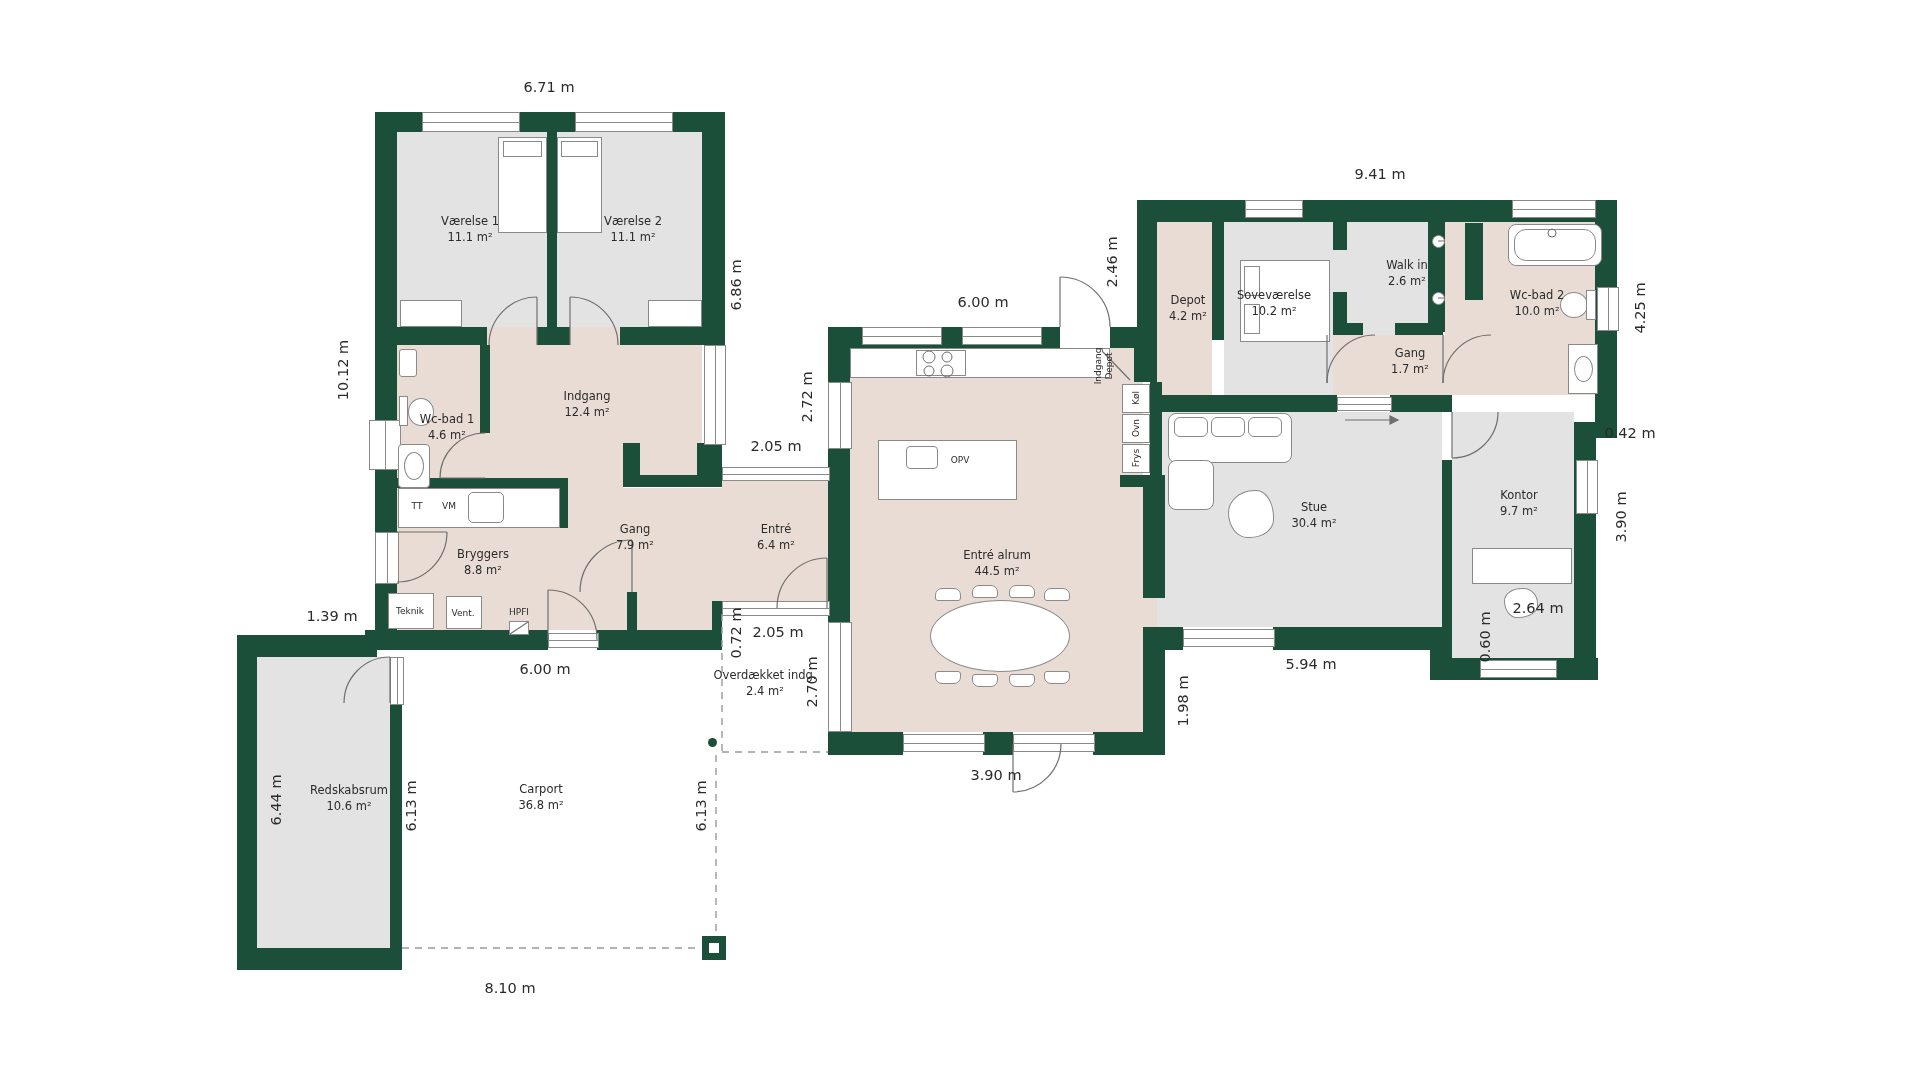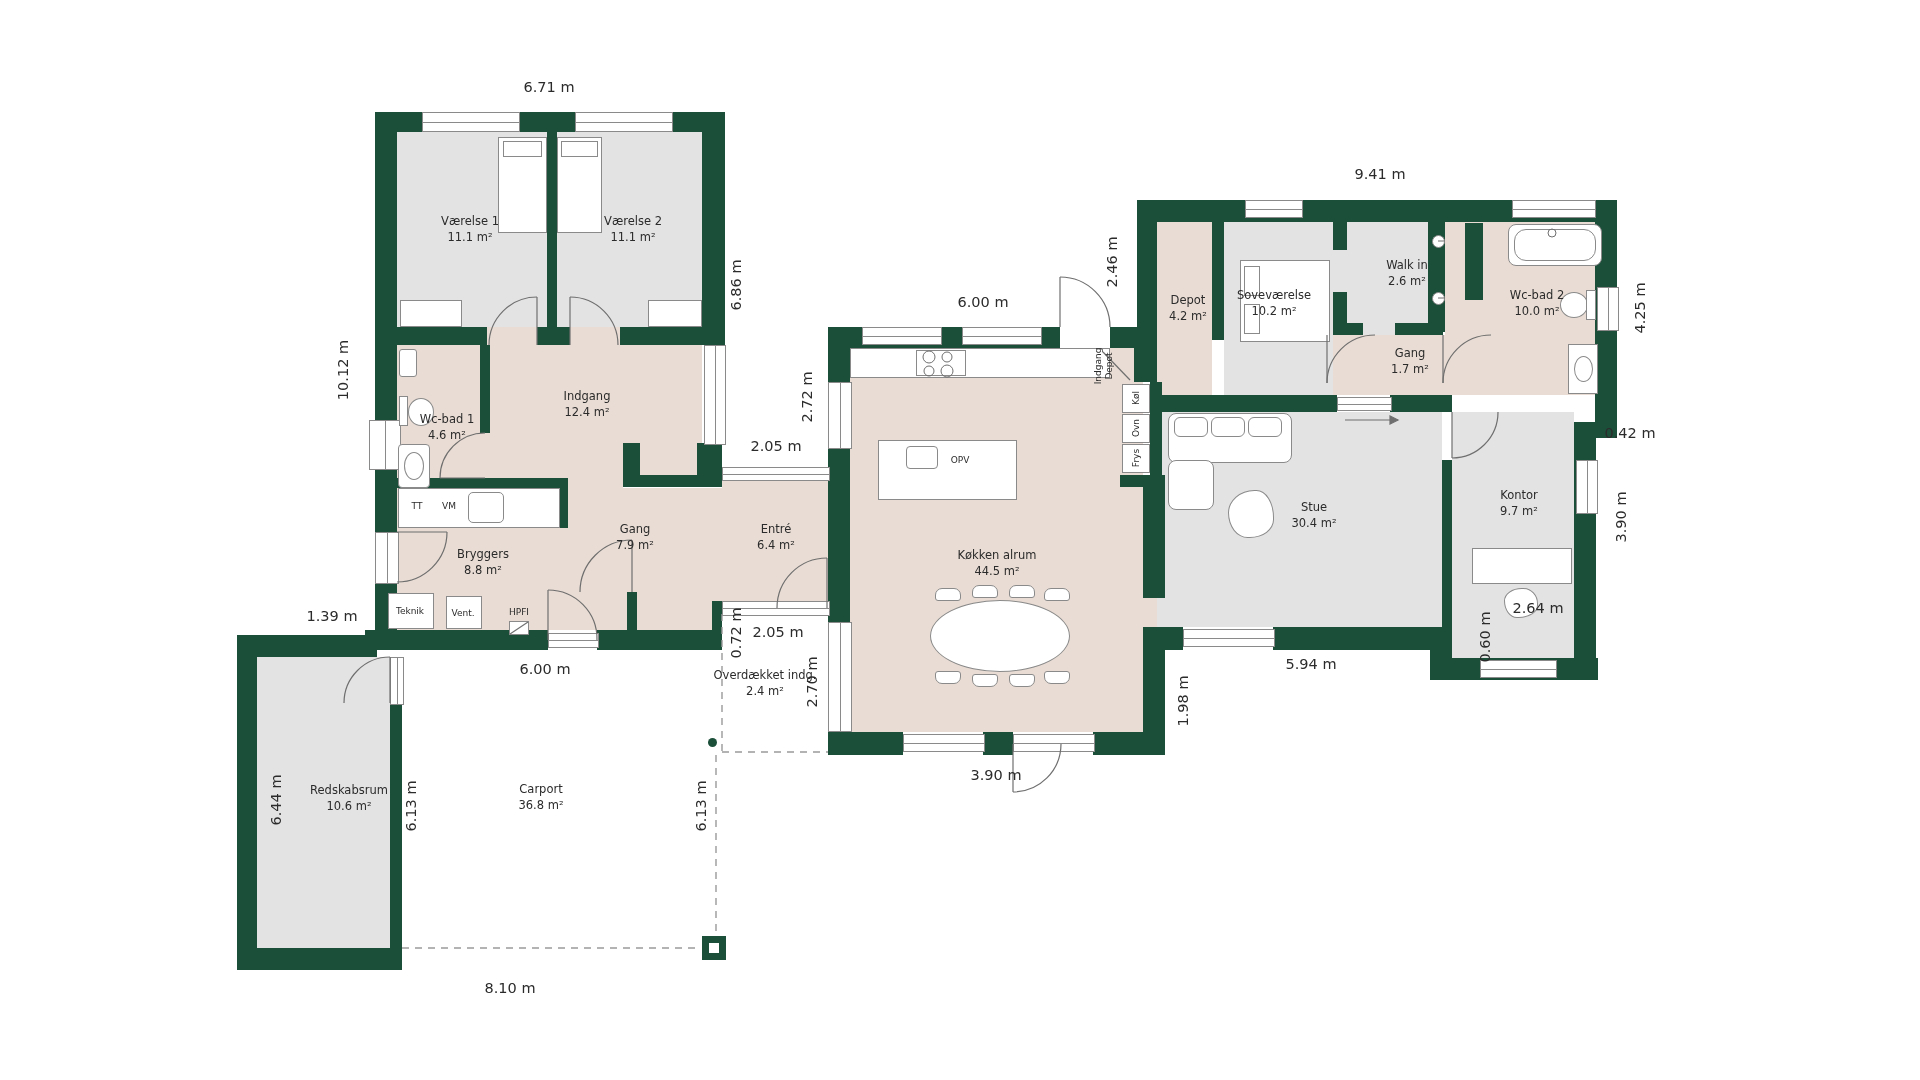--- a/index.html
+++ b/index.html
@@ -282,21 +282,21 @@
     </div>
   <div class="rlabel" style="left:635px;top:538px">
       <div>Gang</div>
       <div>7.9 m²</div>
     </div>
   <div class="rlabel" style="left:776px;top:538px">
       <div>Entré</div>
       <div>6.4 m²</div>
     </div>
   <div class="rlabel" style="left:997px;top:564px">
-      <div>Køkken alrum</div>
+      <div>Entré alrum</div>
       <div>44.5 m²</div>
     </div>
   <div class="rlabel" style="left:1188px;top:309px">
       <div>Depot</div>
       <div>4.2 m²</div>
     </div>
   <div class="rlabel" style="left:1274px;top:304px">
       <div>Soveværelse</div>
       <div>10.2 m²</div>
     </div>

